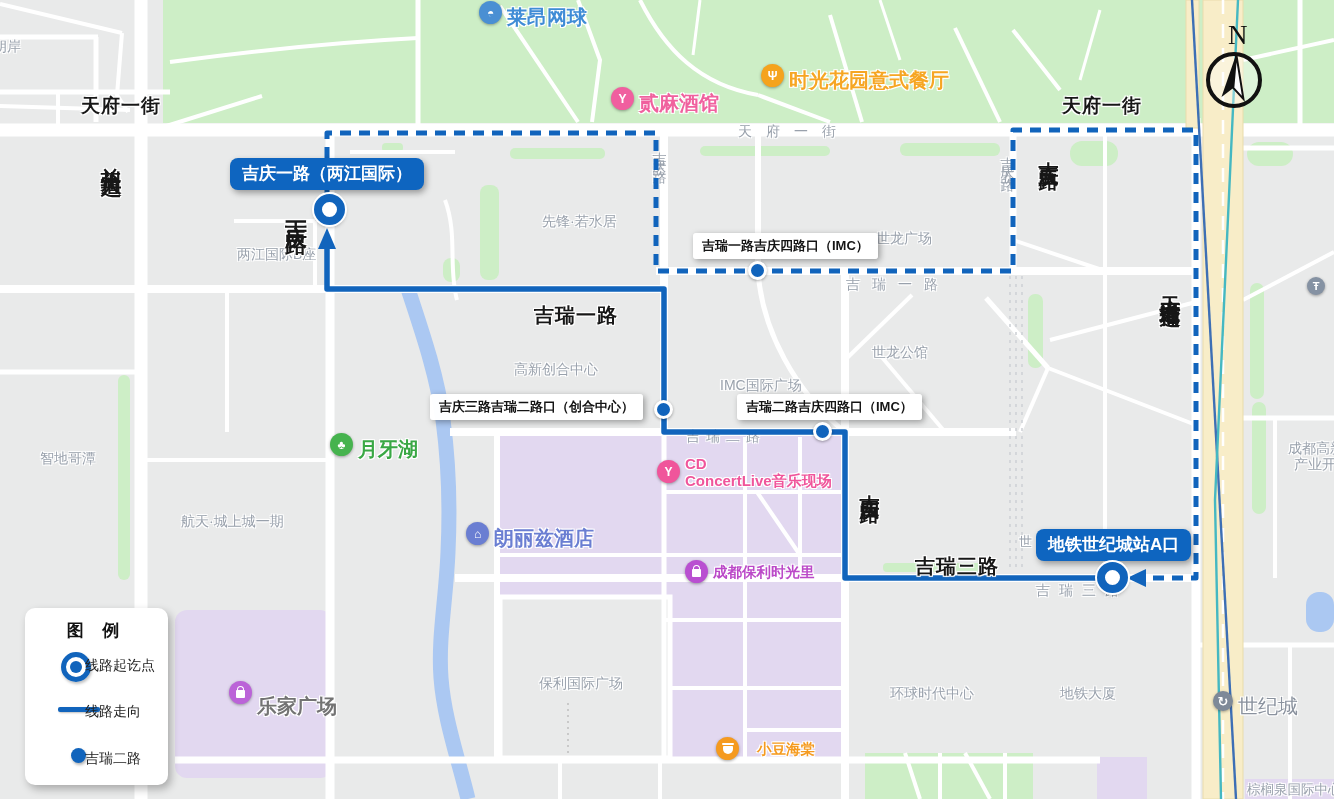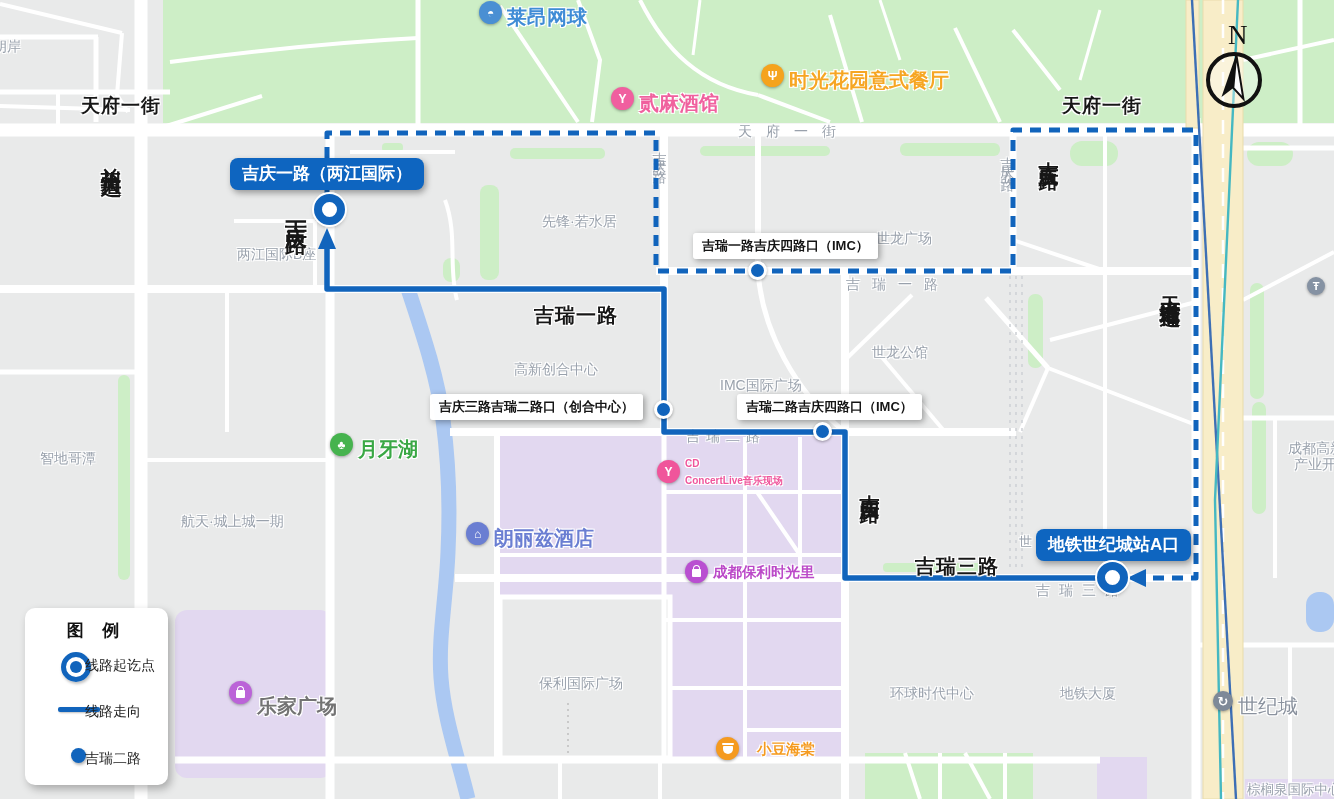--- a/index.html
+++ b/index.html
@@ -218,21 +218,21 @@
   <div class="poi" style="left:330px;top:433px;">
     <span class="pdot" style="background:#46b34e;">♣</span>
     <span class="ptxt" style="color:#3aa845;">月牙湖</span>
   </div>
   <div class="poi" style="left:466px;top:522px;">
     <span class="pdot" style="background:#6a7ed2;">⌂</span>
     <span class="ptxt" style="color:#6a7ed2;">朗丽兹酒店</span>
   </div>
   <div class="poi" style="left:657px;top:460px;">
     <span class="pdot" style="background:#f0559b;">Y</span>
-    <span class="ptxt" style="color:#f0559b;line-height:17px;margin-top:-5px;font-size:10px;">
+    <span class="ptxt" style="color:#f0559b;line-height:17px;margin-top:-5px;font-size:15px;">
       <span style="display:block;">CD</span>
       <span style="display:block;">ConcertLive音乐现场</span>
     </span>
   </div>
   <div class="poi" style="left:685px;top:560px;">
     <span class="pdot" style="background:#b94fd1;">
         <i class="bag"></i>
       </span>
     <span class="ptxt" style="color:#bb49c8;font-size:14.5px;">成都保利时光里</span>
   </div>

